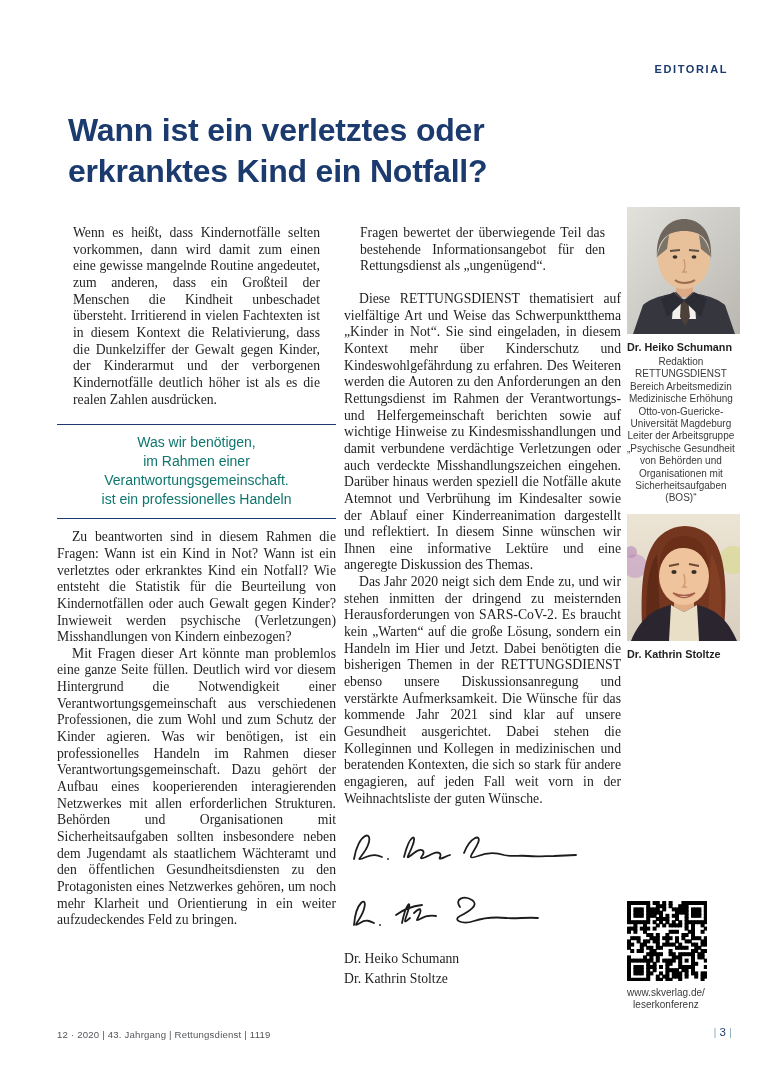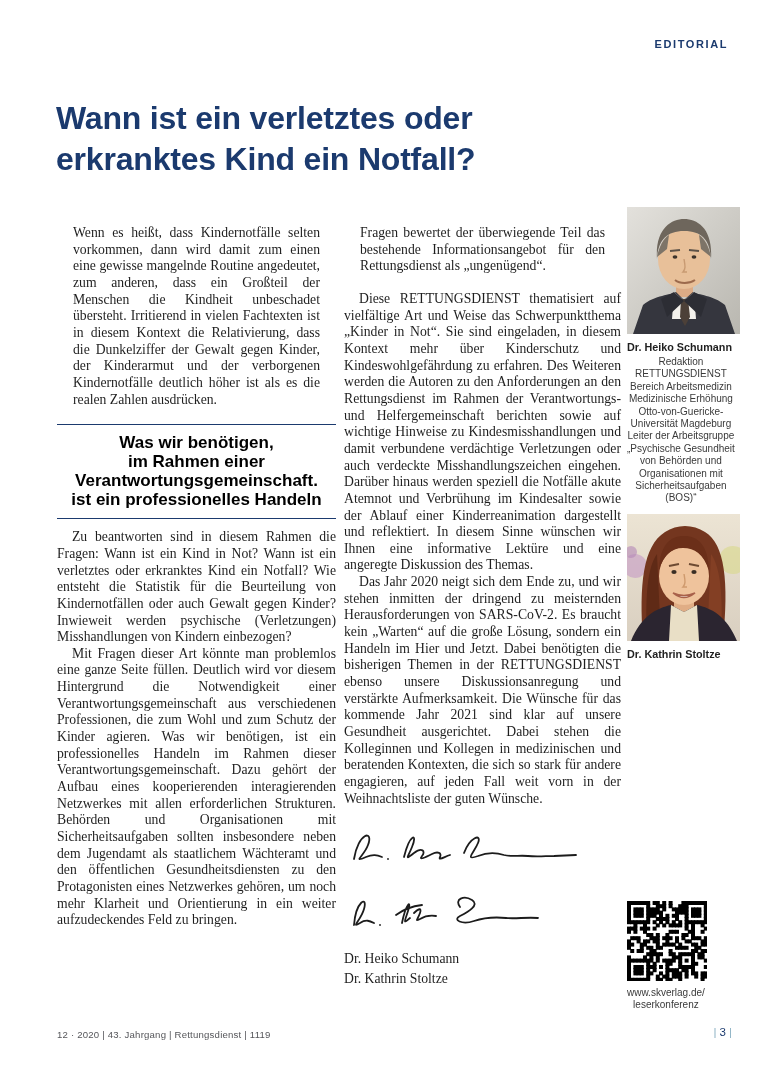--- a/index.html
+++ b/index.html
@@ -1,40 +1,40 @@
 <!DOCTYPE html>
 <html><head>
 <meta charset="utf-8">
 <style>
   html,body { margin:0; padding:0; background:#ffffff; }
   .page {
     position:relative; width:763px; height:1079px; background:#ffffff;
     overflow:hidden; font-family:"Liberation Serif", serif; color:#1e1e1e;
   }
   .section-label {
-    position:absolute; top:38px; right:35px;
+    position:absolute; top:63px; right:35px;
     font-family:"Liberation Sans", sans-serif; font-size:11px; font-weight:600;
     letter-spacing:1.6px; color:#1b3a6e;
   }
   .title {
-    position:absolute; left:56px; top:98px; width:560px; margin:0;
+    position:absolute; left:56px; top:98px; width:560px; margin:12px;
     font-family:"Liberation Sans", sans-serif; font-size:32px; line-height:41px;
     font-weight:700; color:#1b3a6e; letter-spacing:-0.2px;
   }
   .col { position:absolute; top:209px; font-size:13.7px; line-height:16.65px; text-align:justify; }
   .col1 { left:57px;  width:279px; }
   .col2 { left:344px; width:277px; }
   .col p { margin:16px; }
   .paras > div { text-indent:15px; }
   .pullquote {
     margin:7px 0 10px 0; padding:8px 2px 9px 2px;
     border-top:1.5px solid #1b3a6e; border-bottom:1.5px solid #1b3a6e;
     text-align:center; text-indent:0;
-    font-family:"Liberation Sans", sans-serif; font-weight:700;
-    font-size:17px; line-height:19px; color:#000000;
+    font-family:"Liberation Sans", sans-serif; font-weight:400;
+    font-size:14px; line-height:19px; color:#0f766e;
   }
   .signatures { margin-top:16px; }
   .signature { display:block; }
   .sig-names { margin-top:12px; text-align:left; }
   .sig-names div { line-height:19.5px; }
 
   .sidebar { position:absolute; left:627px; top:207px; width:116px; height:815px;
     font-family:"Liberation Sans", sans-serif; }
   .sidebar .abs { position:absolute; left:0; }
   .photo { width:113px; height:127px; display:block; }

